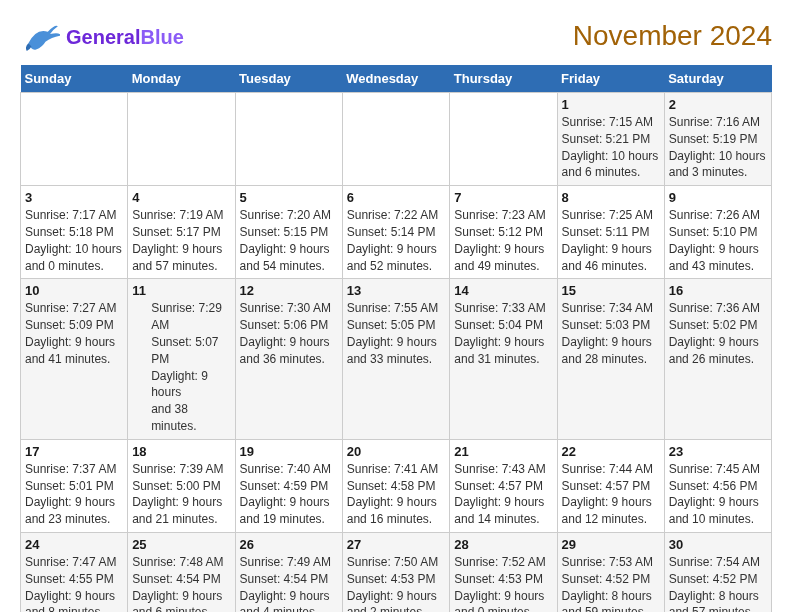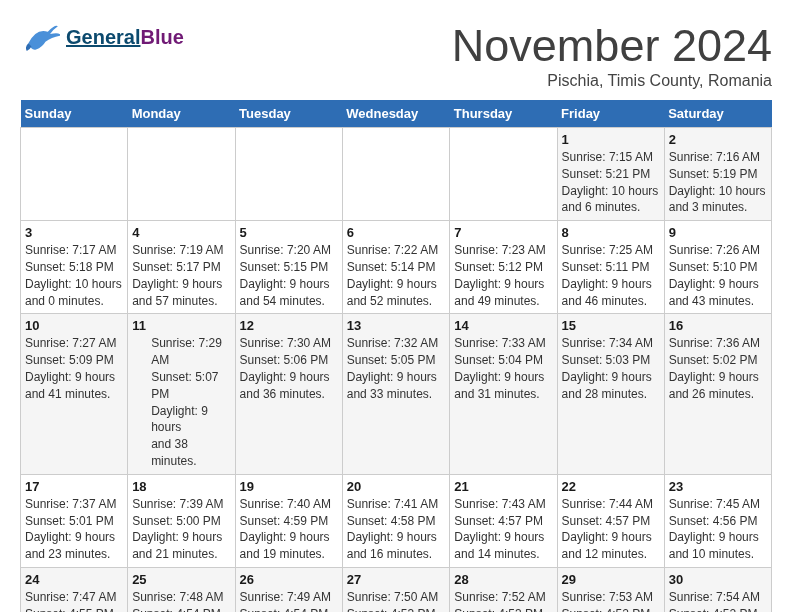--- a/index.html
+++ b/index.html
@@ -22,23 +22,23 @@
       gap: 6px;
     }
     .logo-bird {
       width: 40px;
       height: 35px;
     }
     .title-section {
       text-align: right;
     }
     .month-title {
-      font-size: 45px;
+      font-size: 28px;
       font-weight: normal;
-      color: #404040;
+      color: #a16207;
       margin-left: 16px;
     }
     .subtitle {
       font-size: 16px;
       color: #444;
     }
     table {
       width: 100%;
       border-collapse: collapse;
       font-size: 11px;
@@ -85,27 +85,26 @@
 <body>
 
 <div class="header-section">
   <div class="logo">
     <svg class="logo-bird" viewBox="0 0 50 45">
       <path d="M10,30 Q20,10 35,15 Q45,5 48,8 Q42,12 38,18 Q50,15 52,20 Q40,22 32,28 Q28,35 20,38 Q14,40 10,30Z" fill="#4a90d9"></path>
       <path d="M10,30 Q5,35 8,40 Q12,38 14,34Z" fill="#2e6db4"></path>
     </svg>
     <div>
       <div style="font-size:20px;font-weight:bold;color:#1a1a1a;">
-        <span style="color:#0c4a6e;text-decoration:underline;">General</span><span style="color:#701a75;">Blue</span>
+        <span style="color:#6d28d9;">General</span><span style="color:#8b5cf6;">Blue</span>
       </div>
     </div>
   </div>
   <div class="title-section">
     <div class="month-title">November 2024</div>
-    <div class="subtitle">Pischia, Timis County, Romania</div>
   </div>
 </div>
 
 <table>
   <thead>
     <tr>
     <th>Sunday</th>
         <th>Monday</th>
         <th>Tuesday</th>
         <th>Wednesday</th>
@@ -204,21 +203,21 @@
         </td>
         <td>
           <span class="day-number">12</span>
           <div class="day-info" style="white-space: pre-line;">Sunrise: 7:30 AM
 Sunset: 5:06 PM
 Daylight: 9 hours
 and 36 minutes.</div>
         </td>
         <td>
           <span class="day-number">13</span>
-          <div class="day-info" style="white-space: pre-line;">Sunrise: 7:32 AM
+          <div class="day-info" style="white-space: pre-line;">Sunrise: 7:55 AM
 Sunset: 5:05 PM
 Daylight: 9 hours
 and 33 minutes.</div>
         </td>
         <td>
           <span class="day-number">14</span>
           <div class="day-info" style="white-space: pre-line;">Sunrise: 7:33 AM
 Sunset: 5:04 PM
 Daylight: 9 hours
 and 31 minutes.</div>

